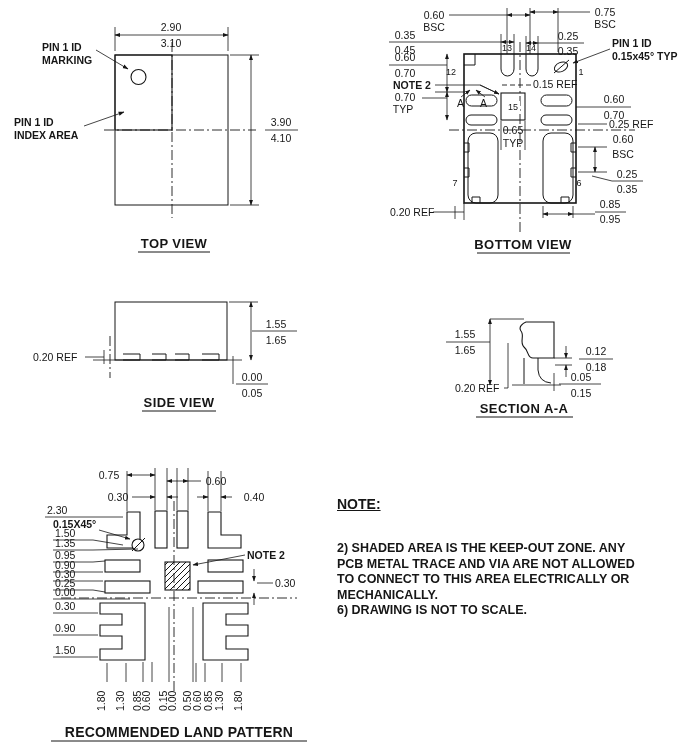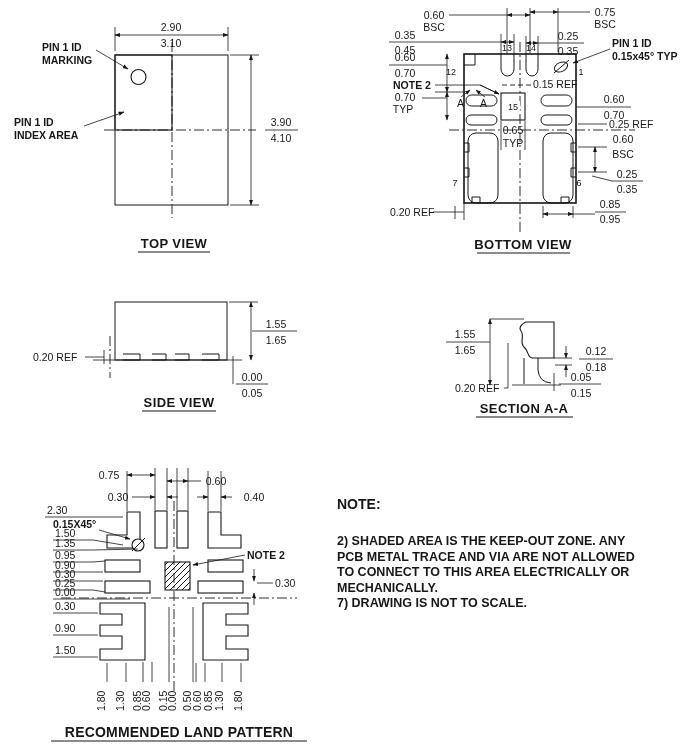--- a/index.html
+++ b/index.html
@@ -12,21 +12,21 @@
   .pin{font:9px "Liberation Sans",sans-serif;}
   .ttl{font:bold 13px "Liberation Sans",sans-serif;letter-spacing:.4px;}
   .ttl2{font:bold 14px "Liberation Sans",sans-serif;letter-spacing:.2px;}
   .ln{stroke:#161616;fill:none;stroke-width:1;}
   .hv{stroke-width:1.6;}
   .md{stroke-width:1.1;}
   .th{stroke-width:0.8;}
   .cl{stroke:#161616;fill:none;stroke-width:0.9;stroke-dasharray:10 3 2 3;}
   .dsh{stroke:#161616;fill:none;stroke-width:0.9;stroke-dasharray:5 3;}
   #notes{position:absolute;left:337px;top:496px;width:300px;}
-  #notes .nh{font:bold 14px "Liberation Sans",sans-serif;margin-bottom:22px;}
+  #notes .nh{font:bold 14px "Liberation Sans",sans-serif;text-decoration:underline;margin-bottom:29px;}
   #notes .ni{font:bold 12.5px "Liberation Sans",sans-serif;line-height:15.5px;}
 </style>
 </head>
 <body>
 
 <div id="canvas">
 
   <svg class="view" style="left:0;top:0" width="340" height="262" viewBox="0 0 340 262">
     <defs>
       <pattern id="hTV" width="7" height="7" patternUnits="userSpaceOnUse">
@@ -299,16 +299,16 @@
     <text class="dim" transform="rotate(-90 177 256)" x="177" y="256">0.85</text>
     <text class="dim" transform="rotate(-90 188 256)" x="188" y="256">1.30</text>
     <text class="dim" transform="rotate(-90 207 256)" x="207" y="256">1.80</text>
     <text class="ttl2" x="144" y="282" text-anchor="middle">RECOMMENDED LAND PATTERN</text>
     <line class="ln" x1="16" y1="286" x2="272" y2="286"></line>
   </svg>
 
   <div id="notes">
     <div class="nh">NOTE:</div>
     <div class="ni">2) SHADED AREA IS THE KEEP-OUT ZONE. ANY PCB METAL TRACE AND VIA ARE NOT ALLOWED TO CONNECT TO THIS AREA ELECTRICALLY OR MECHANICALLY.</div>
-    <div class="ni">7) DRAWING IS NOT TO SCALE.</div>
+    <div class="ni">6) DRAWING IS NOT TO SCALE.</div>
   </div>
 
 </div>
 
 </body></html>

